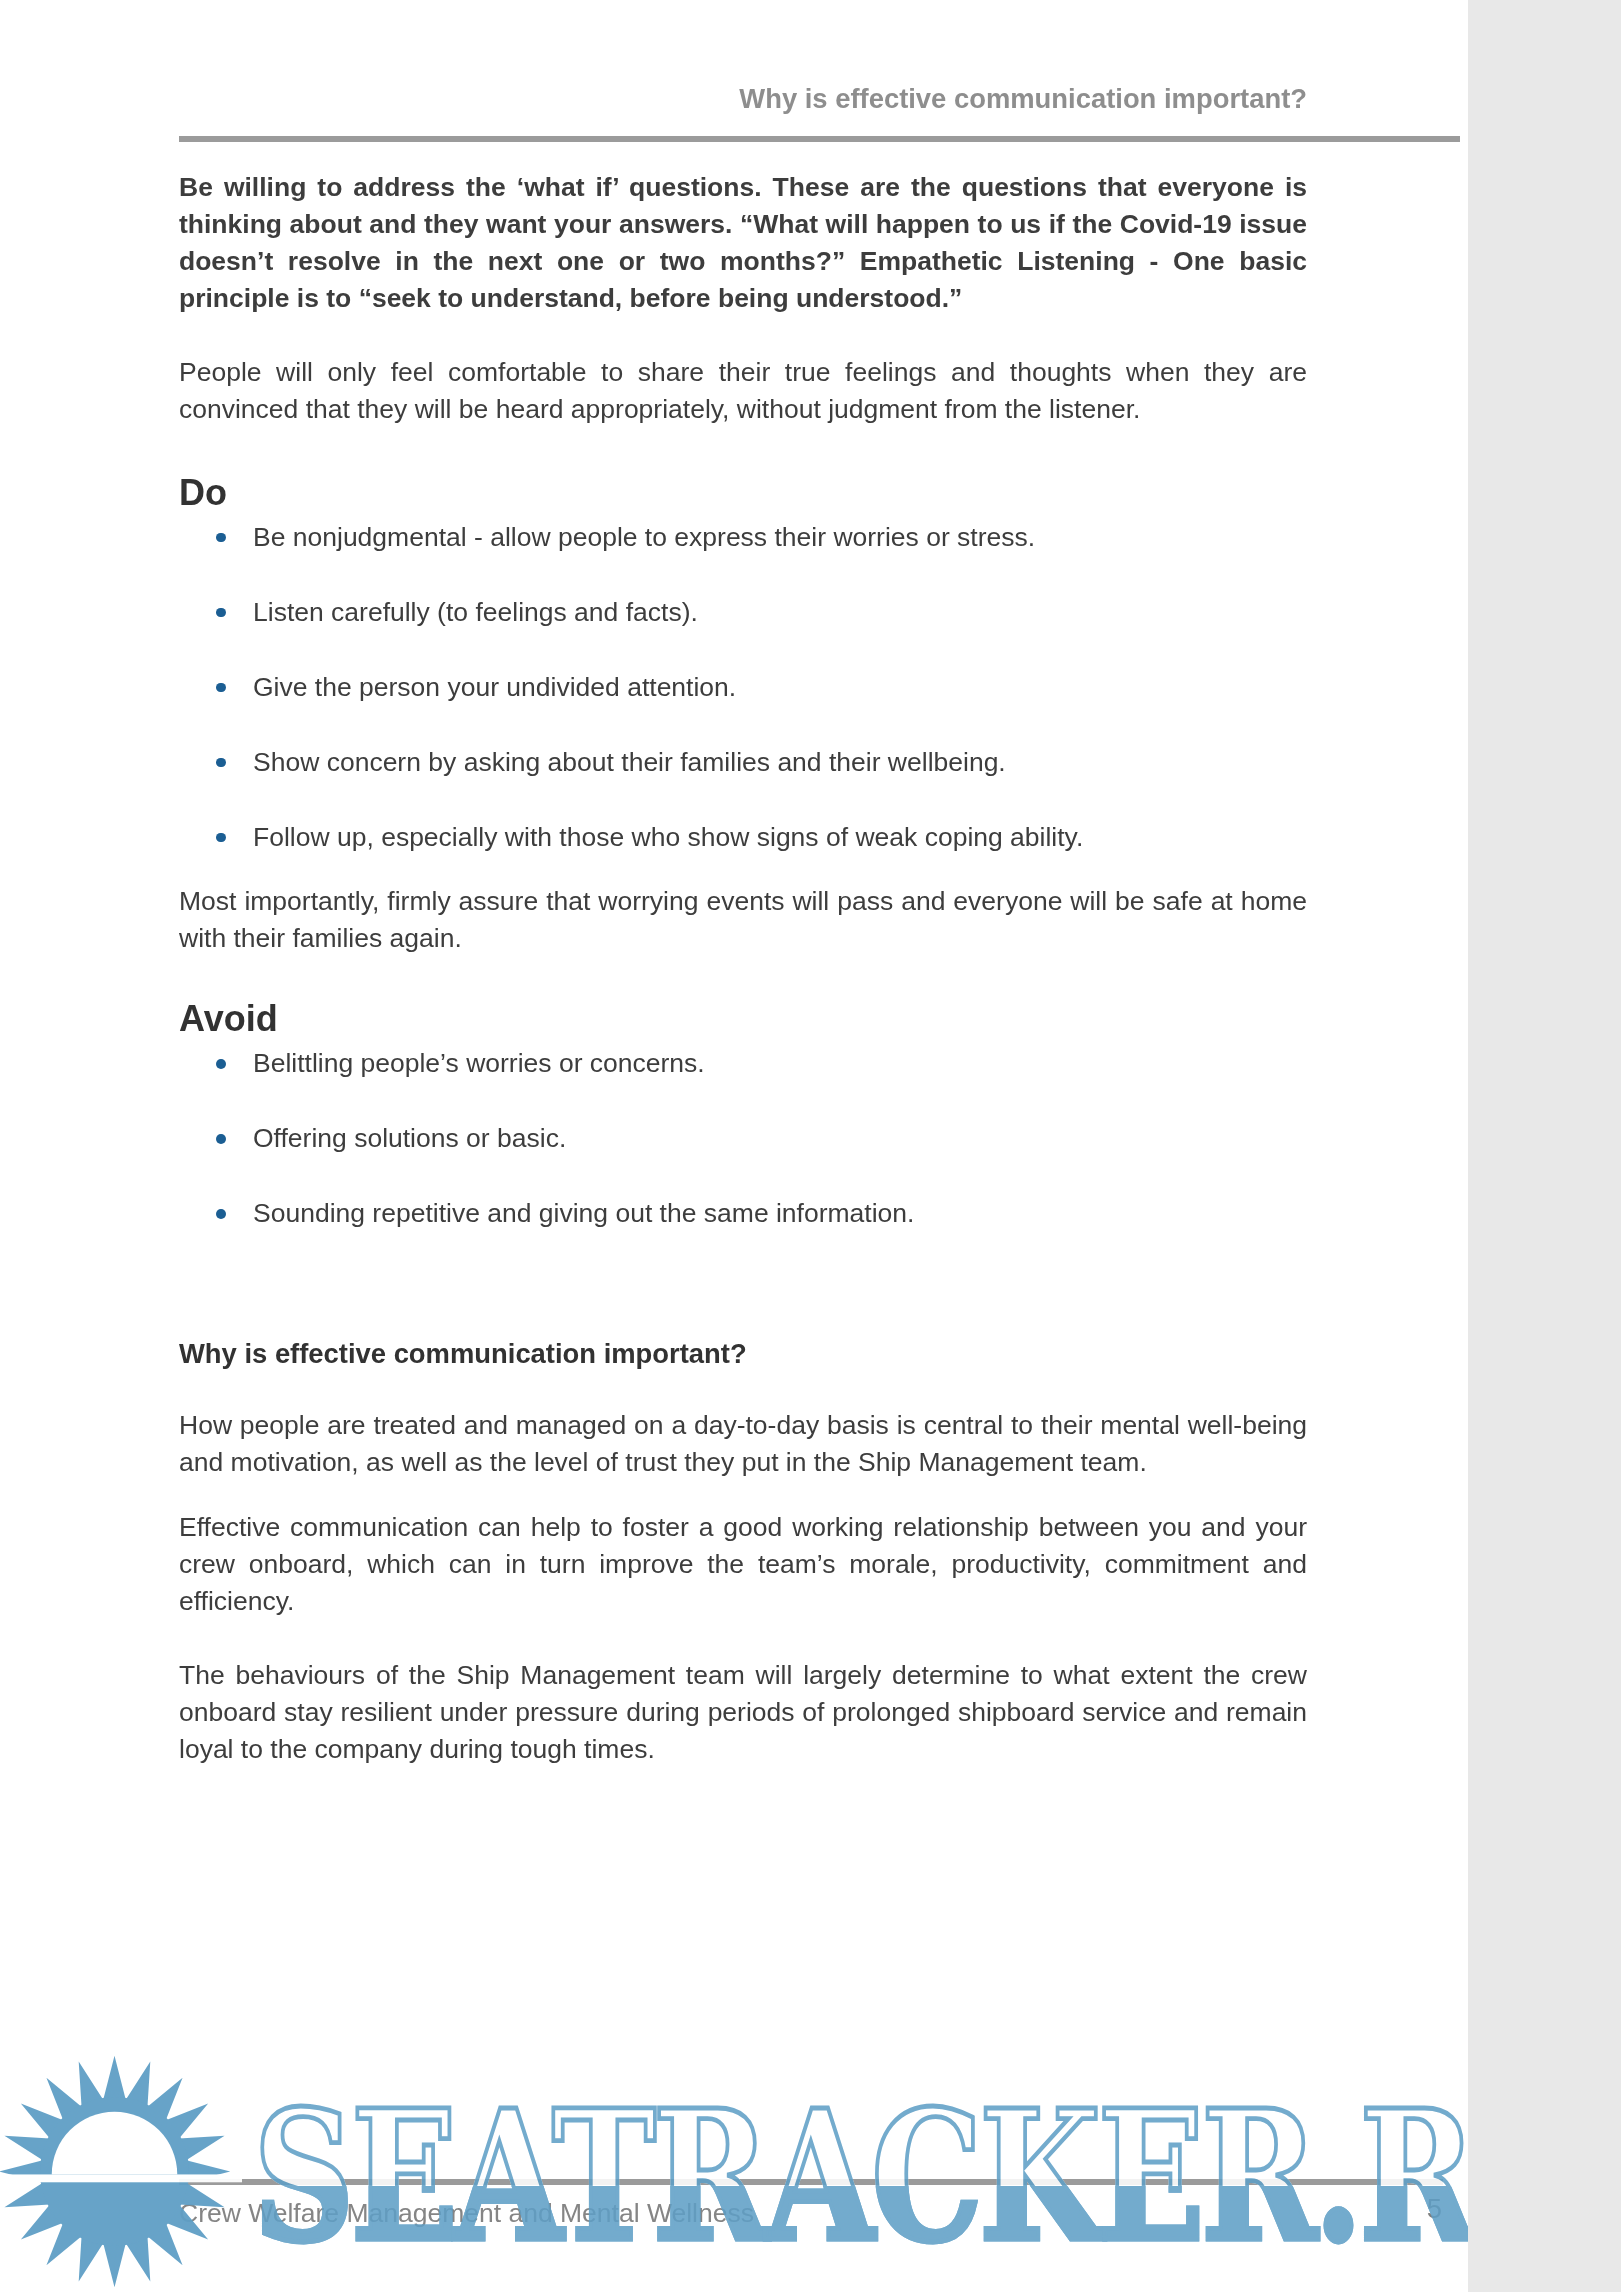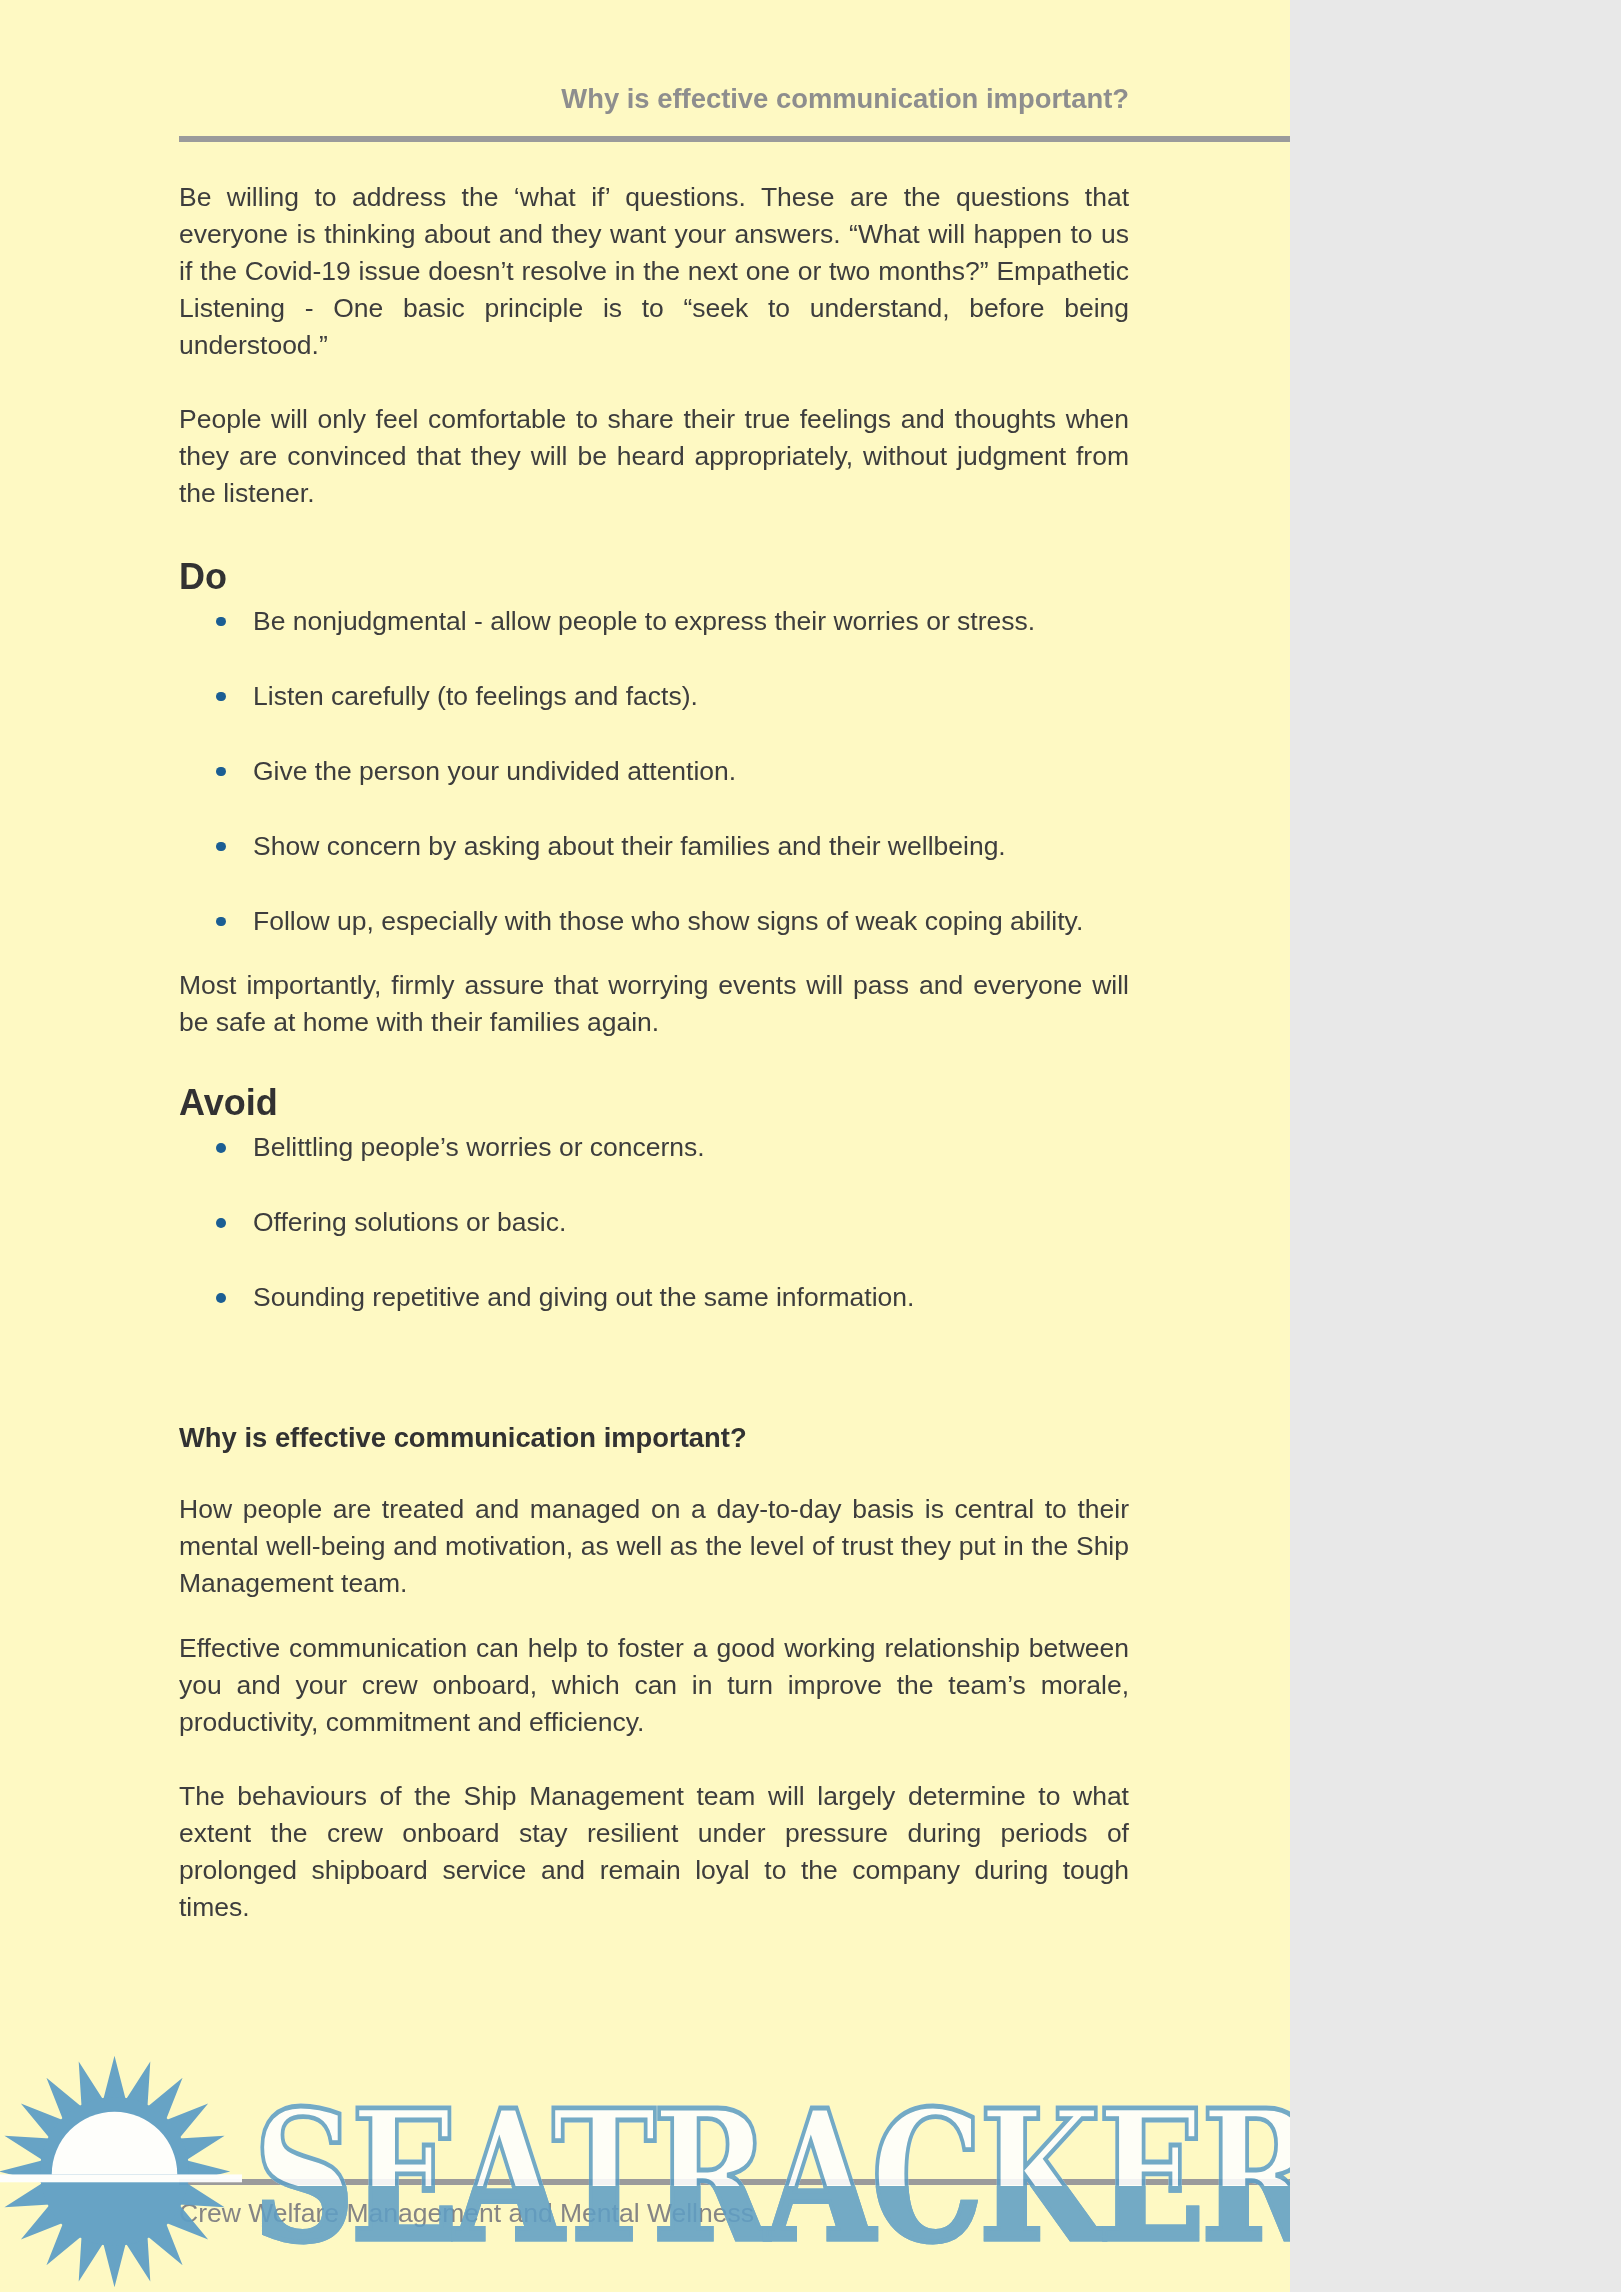--- a/index.html
+++ b/index.html
@@ -1,19 +1,19 @@
 <!DOCTYPE html>
 <html><head>
 <meta charset="utf-8">
 <style>
   html,body{margin:0;padding:0;background:#e8e8e8;}
   .page{
     position:relative;
-    width:1290px;height:2293px;
-    background:#fef9c3;
+    width:1468px;height:2293px;
+    background:#ffffff;
     overflow:hidden;
     font-family:"Liberation Sans", sans-serif;
     color:#3d3d3d;
   }
   
   .running-header{
     position:absolute;top:84px;right:161px;
     font-size:27.4px;line-height:29px;font-weight:600;
     color:#8e8e8e;
   }
@@ -24,21 +24,21 @@
   
   .content{
     position:absolute;top:142px;left:0;right:0;
     padding:0 161px 0 179px;
   }
   .para{
     margin:0;
     font-size:26.5px;line-height:37px;
     text-align:justify;
   }
-  .p1{margin-top:37px;}
+  .p1{margin-top:27px;font-weight:bold;}
   .p2{margin-top:37px;}
   .p3{margin-top:27.4px;}
   .p4{margin-top:27.4px;}
   .p5{margin-top:35px;}
   .p6{margin-top:37px;}
   .subhead{
     margin:46px 0 0;
     font-size:36px;line-height:37px;font-weight:bold;color:#323232;
   }
   .subhead.avoid{margin-top:43px;}

